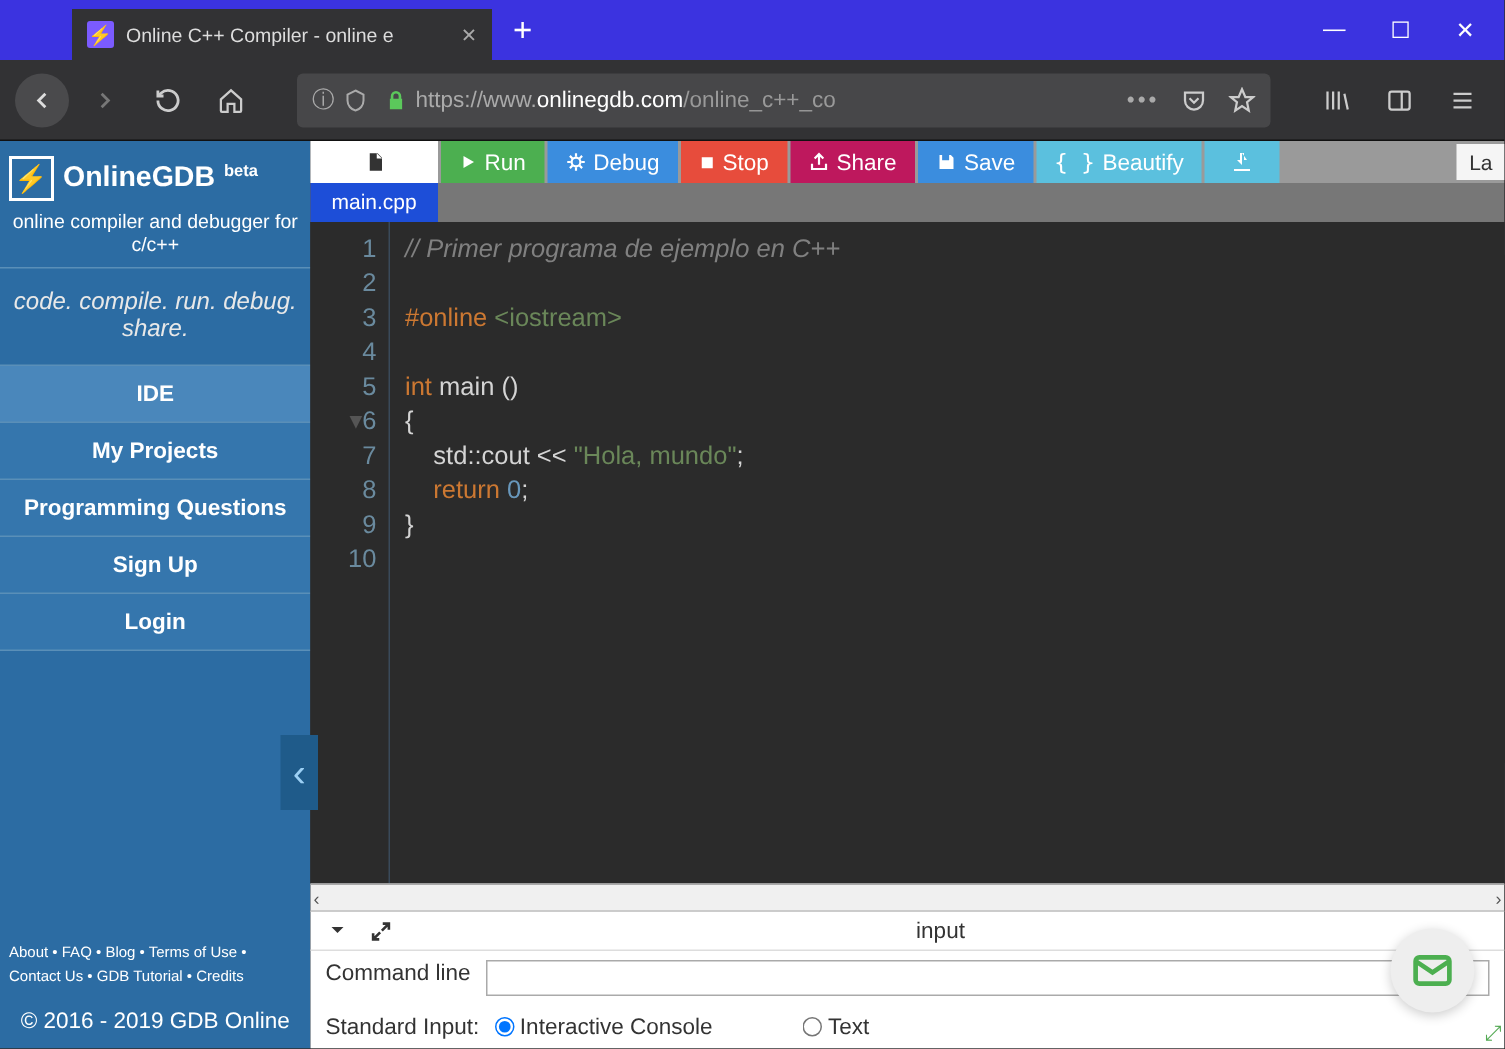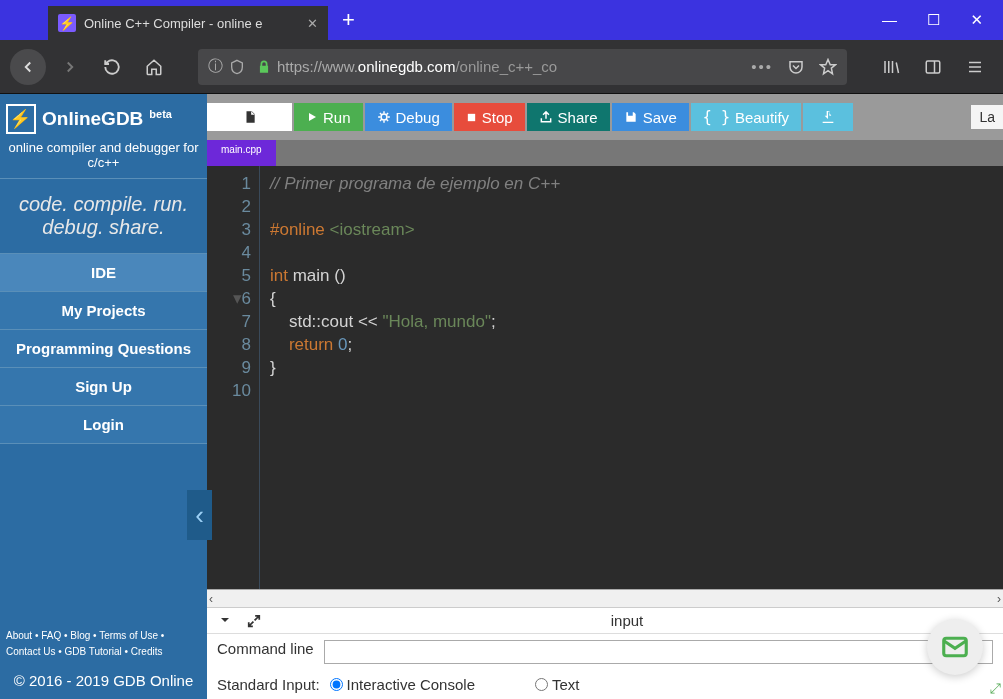--- a/index.html
+++ b/index.html
@@ -19,41 +19,41 @@
 .urlbar .rest{color:#999}
 .urlactions{margin-left:auto;display:flex;gap:14px;align-items:center}
 
 .content{display:flex;height:605px}
 .sidebar{width:207px;background:#2c6ca3;color:#fff;font-size:14px;display:flex;flex-direction:column}
 .brand{padding:10px 6px 4px;display:flex;align-items:center;gap:6px}
 .brand-icon{width:30px;height:30px;border:2px solid #fff;display:flex;align-items:center;justify-content:center;font-size:18px;font-weight:bold;background:#2c6ca3}
 .brand-title{font-size:19px;font-weight:bold}
 .brand-beta{font-size:11px;font-weight:bold;align-self:flex-start;margin-top:4px}
 .subtitle{text-align:center;font-size:13px;padding:2px 4px 8px;border-bottom:1px solid #5a8fb8}
-.tagline{text-align:center;font-style:italic;font-size:20px;padding:14px 6px;border-bottom:1px solid #5a8fb8;color:#e8e8e8}
+.tagline{text-align:center;font-style:italic;font-size:16px;padding:14px 6px;border-bottom:1px solid #5a8fb8;color:#e8e8e8}
 .nav-item{display:block;text-align:center;padding:10px 4px;font-size:15px;font-weight:bold;border-bottom:1px solid #5a8fb8;color:#fff;background:#3576ad}
 .nav-item.active{background:#4a87bb}
 .collapse{position:absolute;left:187px;top:490px;width:25px;height:50px;background:#1f5b8a;color:#9cd0f5;font-size:26px;display:flex;align-items:center;justify-content:center}
 .footer{margin-top:auto;text-align:left;font-size:10px;padding:8px 6px;line-height:1.6}
 .copy{font-size:15px;padding:4px 6px 10px;text-align:center}
 
 .main{flex:1;display:flex;flex-direction:column;background:#3a3a3c}
-.actionbar{height:46px;background:#9a9a9a;display:flex;gap:2px;align-items:center}
+.actionbar{height:28px;background:#9a9a9a;display:flex;gap:2px;align-items:center}
 .ab-file{width:85px;height:28px;background:#fff;display:flex;align-items:center;justify-content:center;font-size:15px}
 .ab-btn{height:28px;padding:0 12px;color:#fff;font-size:15px;display:flex;align-items:center;gap:5px}
 .run{background:#4caf50}
 .debug{background:#3b8dde}
 .stop{background:#e74c3c}
-.share{background:#0f766e}
+.share{background:#be185d}
 .save{background:#3b8dde}
 .beautify{background:#5bc0de}
 .download{background:#5bc0de;width:50px;justify-content:center}
 .lang{margin-left:auto;background:#f5f5f5;padding:4px 8px;font-size:14px;color:#333}
 .filetab-row{height:26px;background:#777;display:flex}
-.filetab{background:#6d28d9;color:#fff;padding:4px 14px;font-size:10px}
+.filetab{background:#1d4ed8;color:#fff;padding:4px 14px;font-size:14px}
 
 .editor{flex:1;background:#2b2b2b;display:flex;font-family:Consolas,monospace;font-size:17px;overflow:hidden}
 .gutter{width:53px;background:#2b2b2b;color:#6a8a9e;text-align:right;padding:6px 8px 0 0;line-height:23px;border-right:1px solid #3a4a5a}
 .code{flex:1;padding:6px 0 0 10px;line-height:23px;white-space:pre}
 .cm{color:#808080;font-style:italic}
 .pp{color:#cc7832}
 .inc{color:#6a8759}
 .kw{color:#cc7832}
 .id{color:#d4d4d4}
 .op{color:#d4d4d4}

